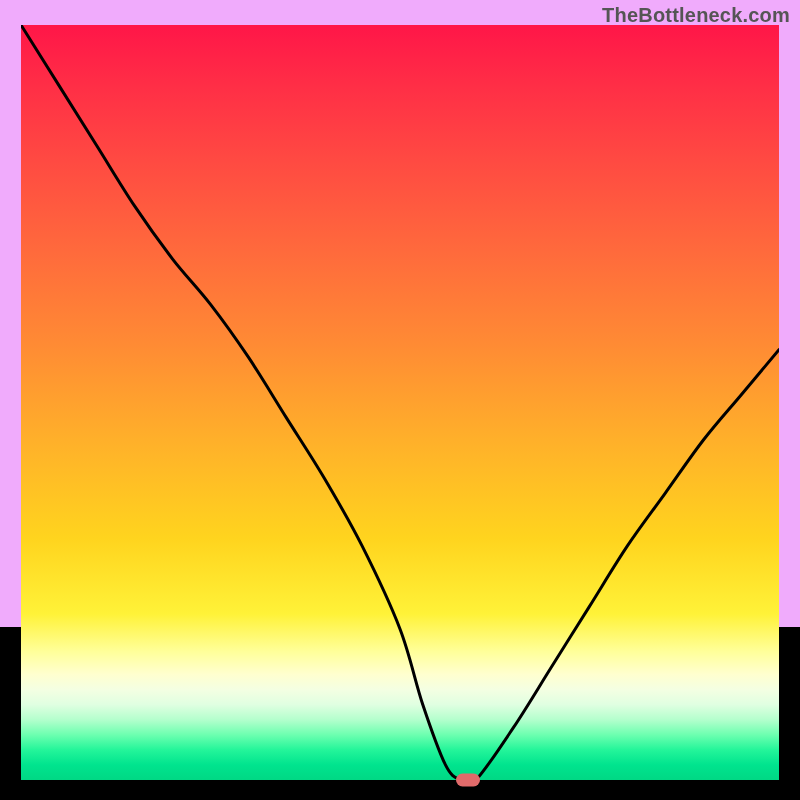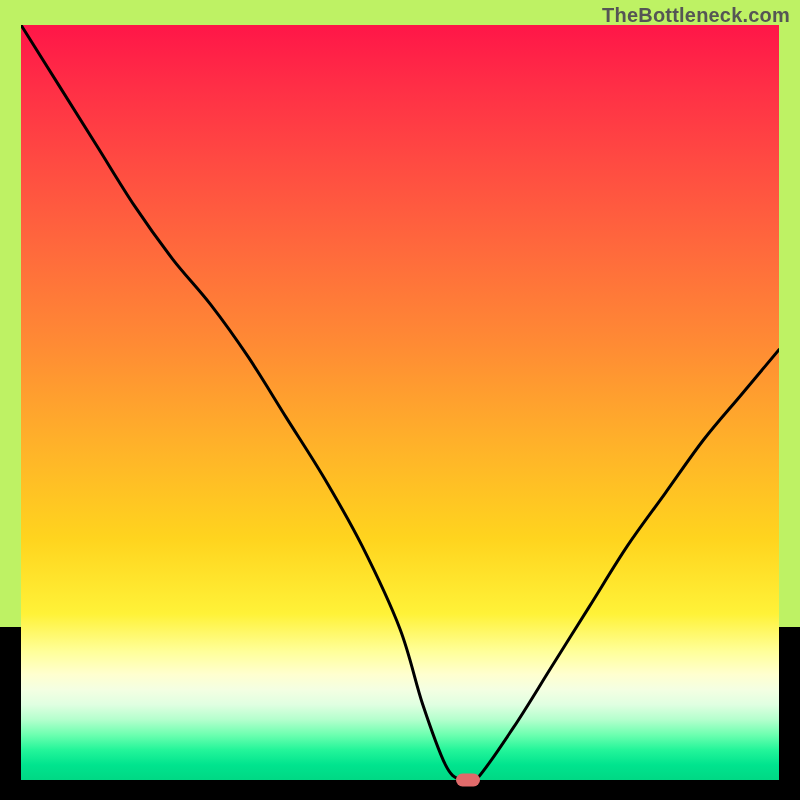--- a/index.html
+++ b/index.html
@@ -8,21 +8,21 @@
     width: 800px;
     height: 800px;
     background: #000;
     font-family: Arial, Helvetica, sans-serif;
     overflow: hidden;
   }
   .stage {
     position: relative;
     width: 800px;
     height: 627px;
-    background: #bef264;
+    background: #f0abfc;
   }
   .watermark {
     position: absolute;
     top: 4px;
     right: 10px;
     color: #555;
     font-size: 20px;
     font-weight: 600;
     letter-spacing: 0.2px;
     user-select: none;

